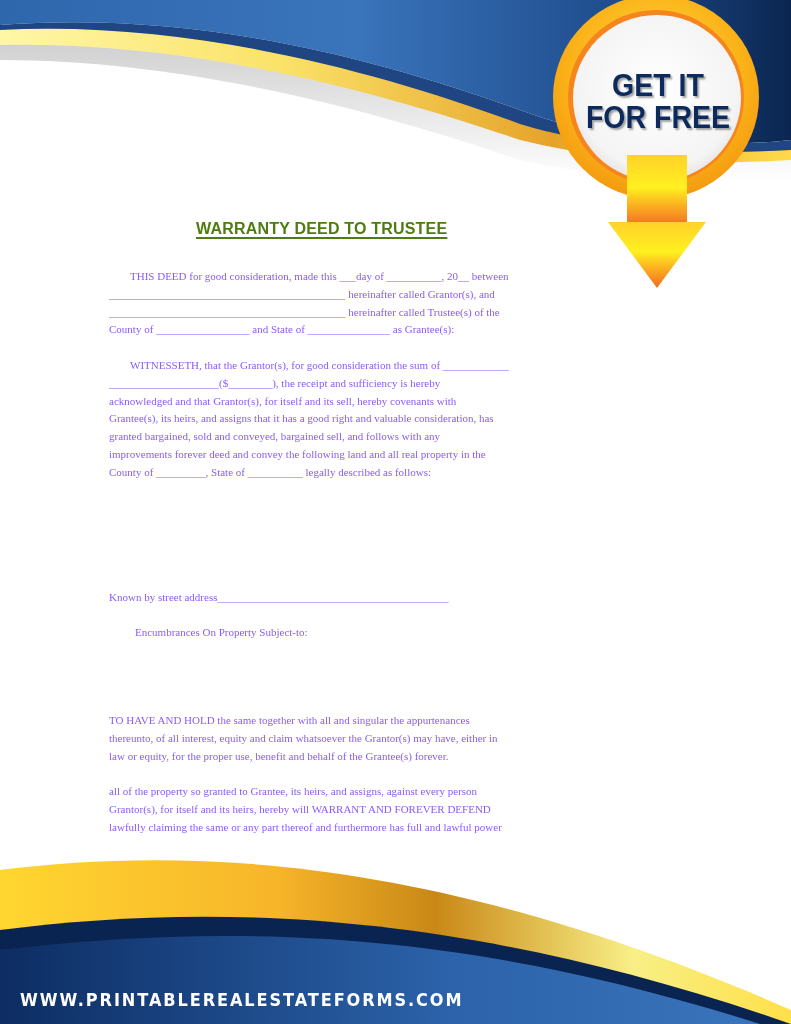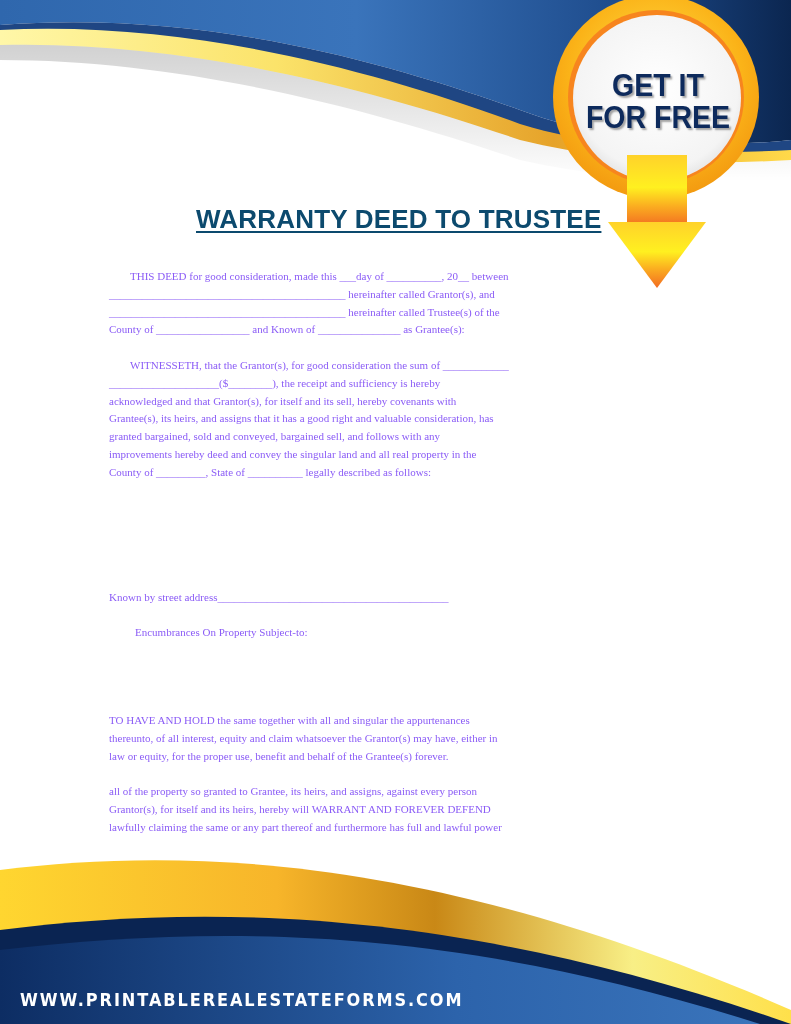--- a/index.html
+++ b/index.html
@@ -10,24 +10,24 @@
   }
   .bg-svg { position: absolute; left: 0; top: 0; width: 791px; height: 1024px; }
   .badge-text {
     position: absolute; left: 574px; top: 70px; width: 168px;
     text-align: center; font-family: "Liberation Sans", sans-serif;
     font-weight: bold; color: #0d2a5c; font-size: 31px; line-height: 32px;
     letter-spacing: 0px; transform: scaleX(0.92);
     text-shadow: 2px 2px 2px rgba(0,0,0,0.35);
   }
   .title {
-    position: absolute; left: 196px; top: 204px; width: 400px;
+    position: absolute; left: 196px; top: 220px; width: 400px;
     font-family: "Liberation Sans", sans-serif; font-weight: bold;
-    font-size: 26px; text-decoration: underline; text-decoration-thickness: 2px;
-    text-underline-offset: 3px; color: #0c4a6e; white-space: nowrap; letter-spacing: 0.2px;
+    font-size: 16px; text-decoration: underline; text-decoration-thickness: 2px;
+    text-underline-offset: 3px; color: #4d7c0f; white-space: nowrap; letter-spacing: 0.2px;
   }
   .para { position: absolute; left: 109px; width: 560px; color: #8b5cf6; font-size: 11px; line-height: 17.8px; }
   .line { white-space: nowrap; display: block; }
   .indent { padding-left: 21px; }
   .footer-url {
     position: absolute; left: 20px; top: 990px;
     font-family: "DejaVu Sans", sans-serif; font-weight: bold;
     font-size: 17px; letter-spacing: 2px; color: #ffffff;
     white-space: nowrap; transform: scaleX(0.95); transform-origin: left;
   }
@@ -104,30 +104,30 @@
   <div>GET IT</div>
   <div>FOR FREE</div>
 </div>
 
 <div class="title">WARRANTY DEED TO TRUSTEE</div>
 
 <div class="para" style="top:268px;">
   <span class="line indent">THIS DEED for good consideration, made this ___day of __________, 20__  between</span>
   <span class="line">___________________________________________ hereinafter called Grantor(s), and</span>
   <span class="line">___________________________________________  hereinafter called Trustee(s) of the</span>
-  <span class="line">County of _________________ and Known of _______________ as Grantee(s):</span>
+  <span class="line">County of _________________ and State of _______________ as Grantee(s):</span>
 </div>
 
 <div class="para" style="top:357px;">
   <span class="line indent">WITNESSETH, that the Grantor(s), for good consideration the sum of ____________</span>
   <span class="line">____________________($________), the receipt and sufficiency is hereby</span>
   <span class="line">acknowledged and that Grantor(s), for itself and its sell, hereby covenants with</span>
   <span class="line">Grantee(s), its heirs, and assigns that it has a good right and valuable consideration, has</span>
   <span class="line">granted bargained, sold and conveyed, bargained sell, and follows with any</span>
-  <span class="line">improvements hereby deed and convey the singular land and all real property in the</span>
+  <span class="line">improvements forever deed and convey the following land and all real property in the</span>
   <span class="line">County of _________, State of __________ legally described as follows:</span>
 </div>
 
 <div class="para" style="top:589px;">
   <span class="line">Known by street address__________________________________________</span>
 </div>
 
 <div class="para" style="top:624px;margin-left:26px;">
   <span class="line">Encumbrances On Property Subject-to:</span>
 </div>

